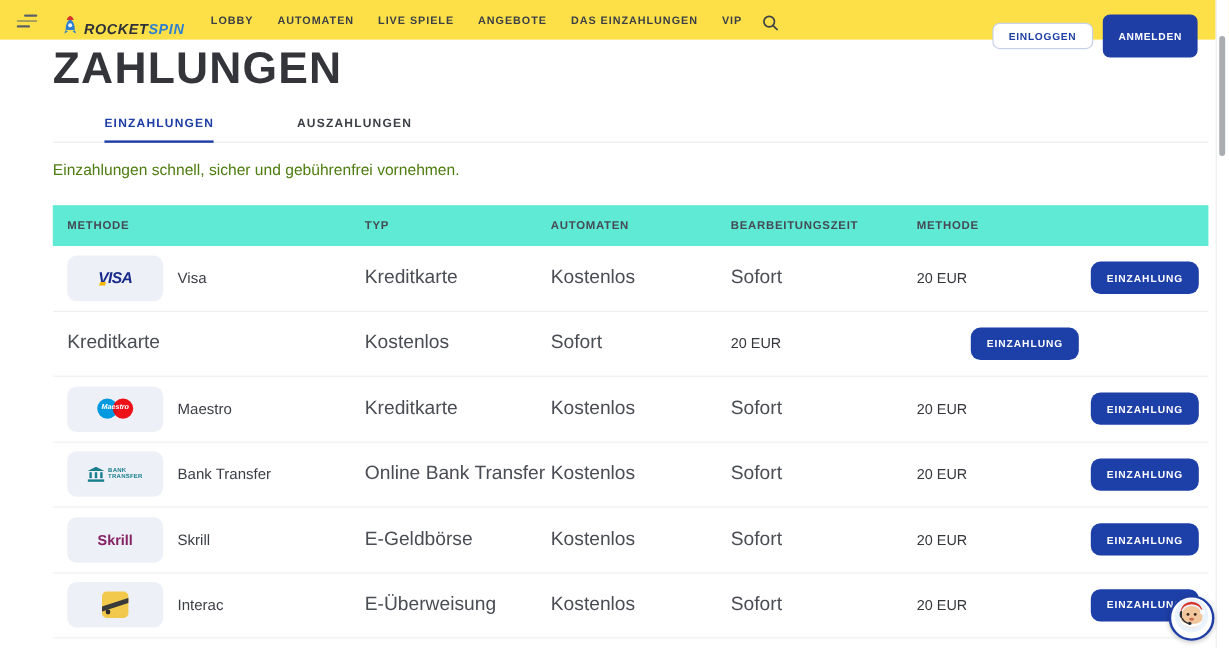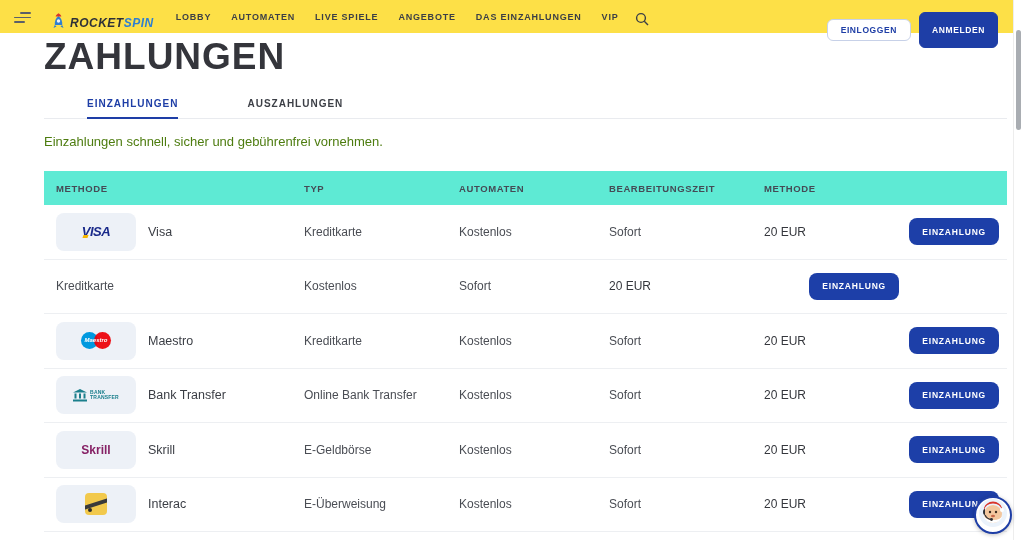--- a/index.html
+++ b/index.html
@@ -53,21 +53,21 @@
   .tgrid { display:grid; grid-template-columns:248px 155px 150px 155px 135px 1fr;
     align-items:center; padding-left:12px; padding-right:8px; }
   .thead { background:#5eead4; border-radius:0; height:34px; }
   .th { font-size:9.5px; font-weight:bold; letter-spacing:.6px; color:#454a55; }
   .trow { height:54.5px; border-bottom:1px solid #edeff2; }
   .cell-method { display:flex; align-items:center; gap:12px; }
   .logo-box { width:80px; height:38px; background:#edf1f7; border-radius:8px;
     display:flex; align-items:center; justify-content:center; flex-shrink:0;
     overflow:hidden; }
   .m-name { font-size:12.5px; color:#3b3e45; }
-  .m-type, .m-comm, .m-proc { font-size:12px; color:#4a4d54; }
+  .m-type, .m-comm, .m-proc { font-size:16px; color:#4a4d54; }
   .m-min { font-size:12px; color:#35373d; }
   .btn-deposit { justify-self:end; background:#1d3fa8; color:#fff; border:none;
     height:27px; padding:0 13px; border-radius:8px; font-size:8.5px; font-weight:bold;
     letter-spacing:.8px; cursor:pointer; font-family:inherit; }
 
   
   .logo-visa { position:relative; font-size:13px; font-weight:bold; font-style:italic;
     color:#1a2a8a; letter-spacing:-.5px; }
   .logo-visa::after { content:""; position:absolute; left:1px; bottom:1px;
     width:5px; height:3px; background:#f7b600; transform:skewX(-20deg); }

